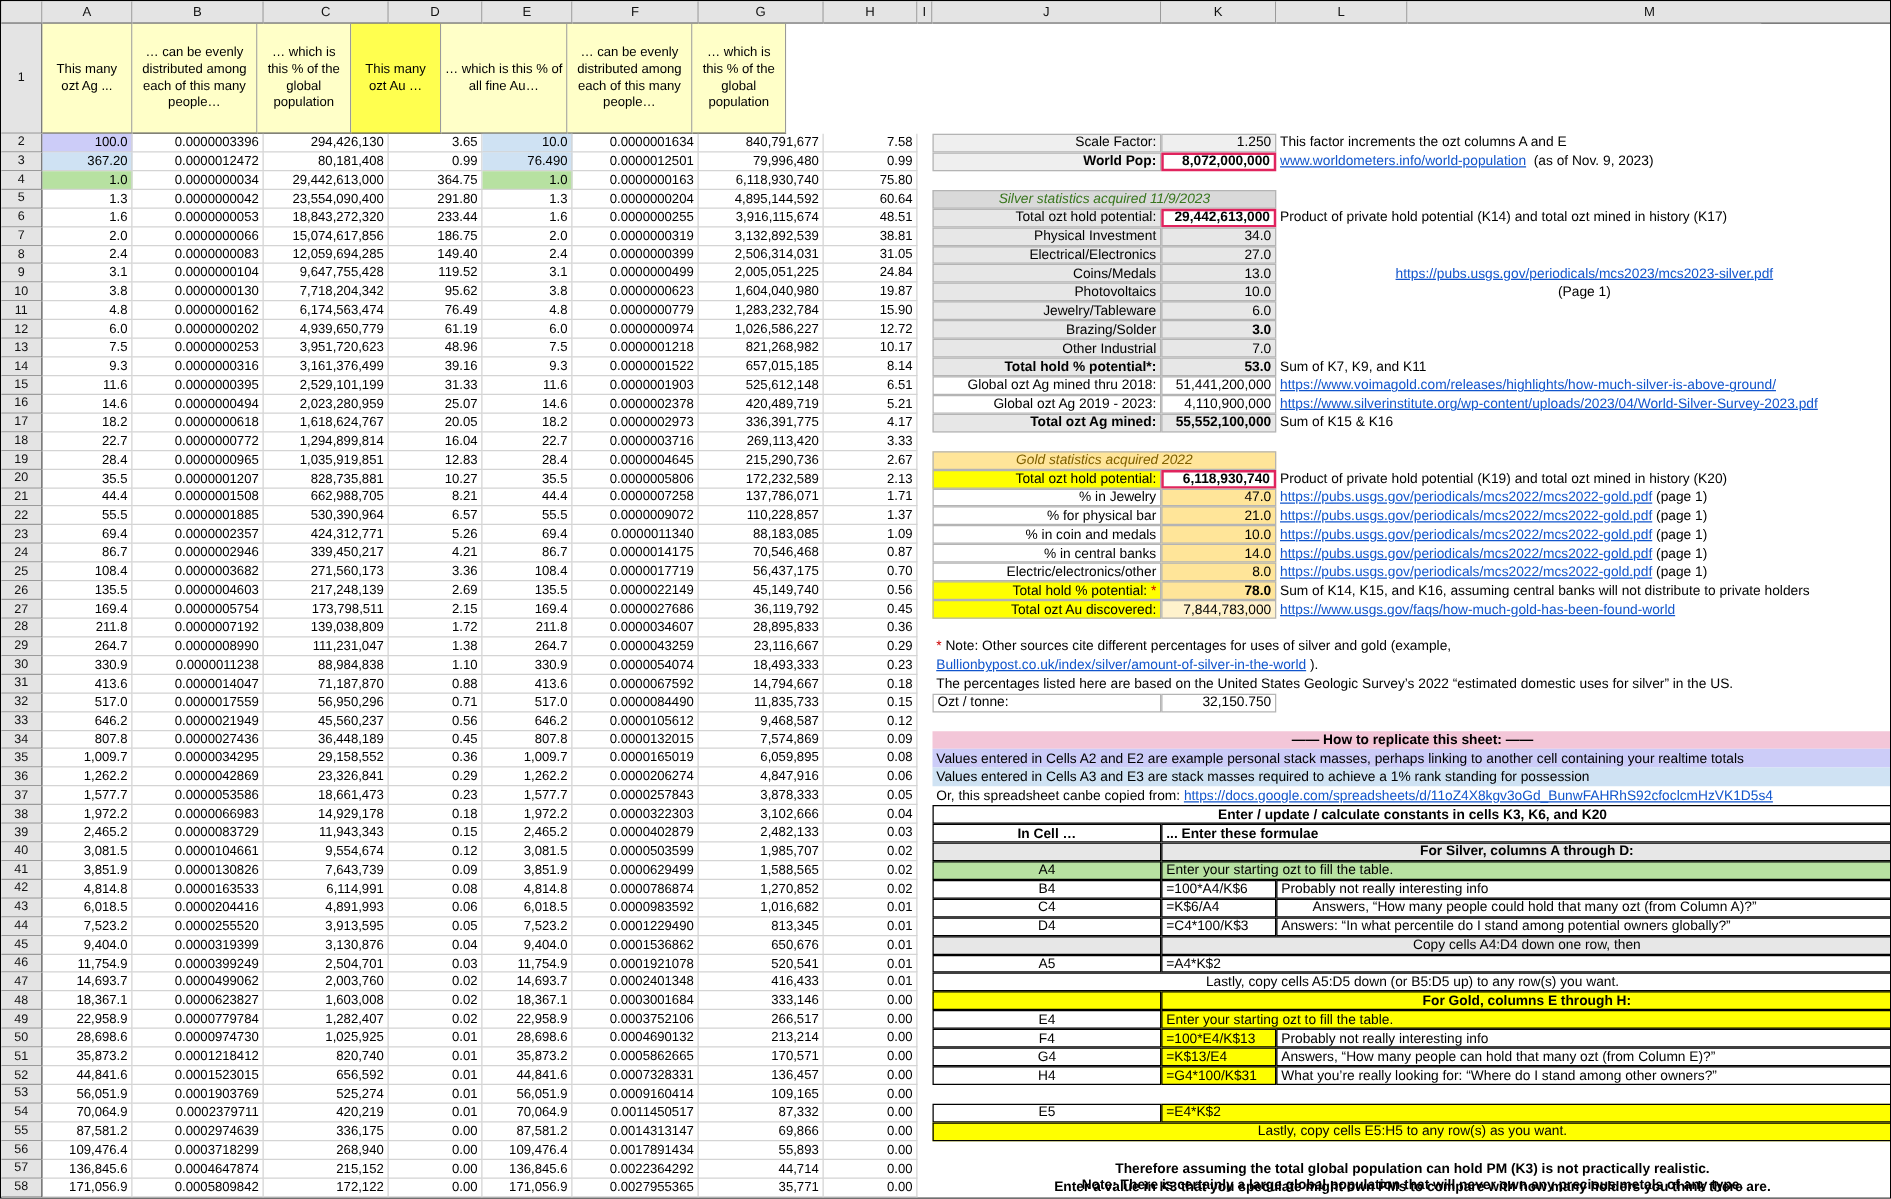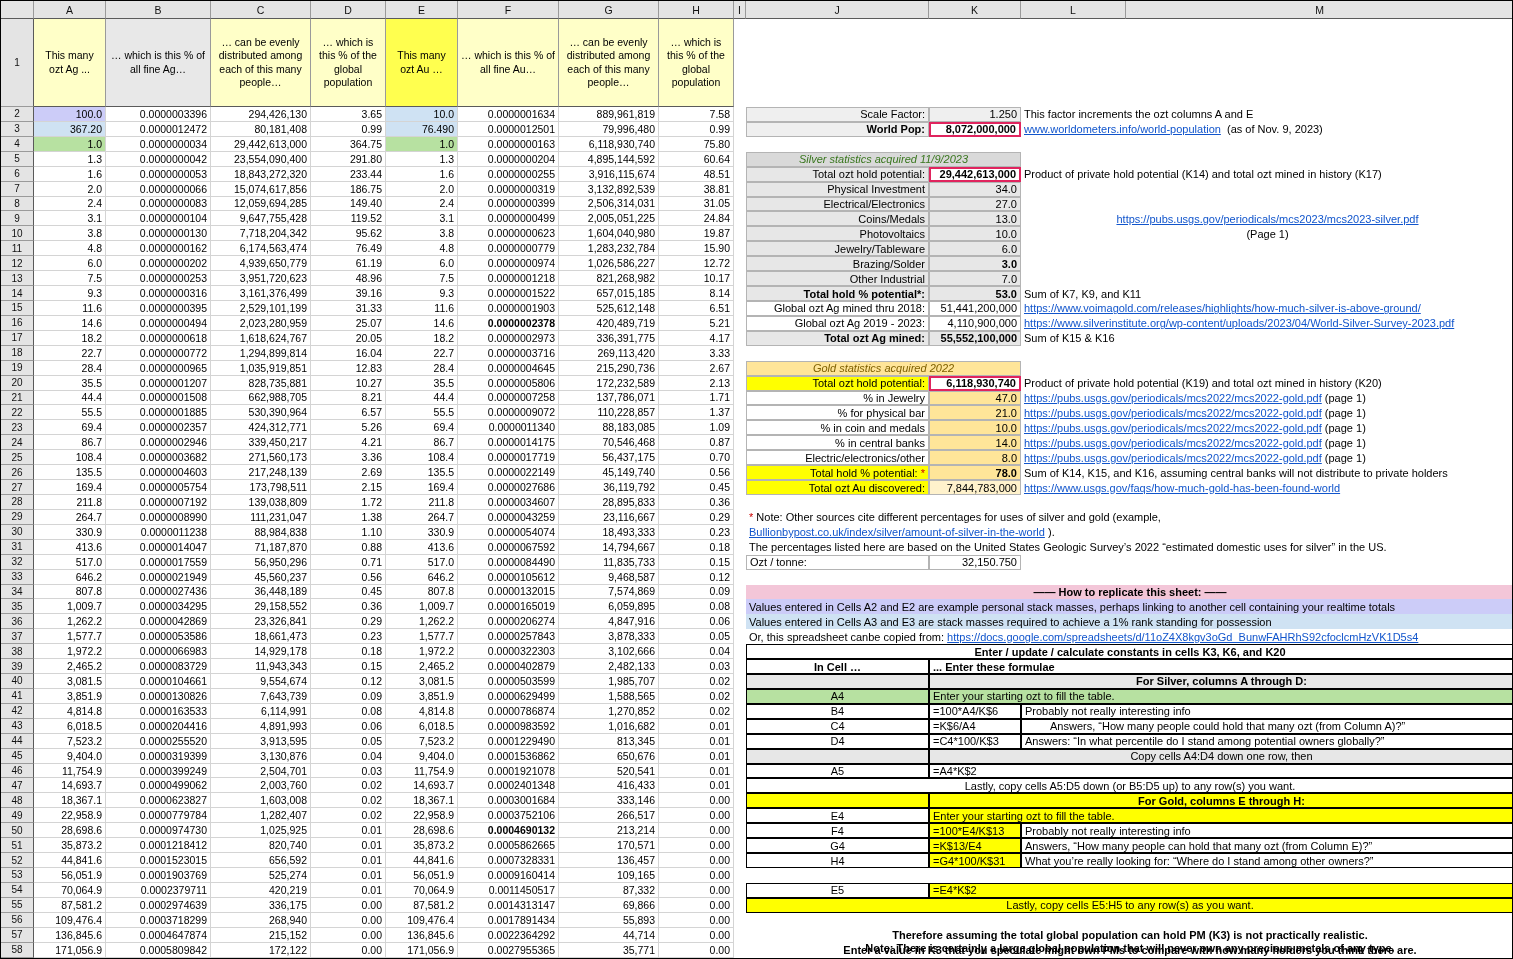--- a/index.html
+++ b/index.html
@@ -42,38 +42,37 @@
       <div class="lcell" style="width: 12px;">I</div>
       <div class="lcell" style="width: 183px;">J</div>
       <div class="lcell" style="width: 92px;">K</div>
       <div class="lcell" style="width: 105px;">L</div>
       <div class="lcell" style="width: 388px;">M</div>
     </div>
   <div id="rows">
       <div class="row" style="height: 88px;">
         <div class="gut" style="width: 33px;">1</div>
         <div class="hcell" style="width: 72px; background: rgb(255, 255, 200);">This many ozt Ag ...</div>
-        <div class="hcell" style="width: 105px; background: rgb(232, 232, 232);">… which is this % of all fine Ag…</div>
         <div class="hcell" style="width: 100px; background: rgb(255, 255, 200);">… can be evenly distributed among each of this many people…</div>
         <div class="hcell" style="width: 75px; background: rgb(255, 255, 200);">… which is this % of the global population</div>
         <div class="hcell" style="width: 72px; background: rgb(255, 255, 79);">This many ozt Au …</div>
         <div class="hcell" style="width: 101px; background: rgb(255, 255, 200);">… which is this % of all fine Au…</div>
         <div class="hcell" style="width: 100px; background: rgb(255, 255, 200);">… can be evenly distributed among each of this many people…</div>
         <div class="hcell" style="width: 75px; background: rgb(255, 255, 200);">… which is this % of the global population</div>
         <div class="r1fill" style="width: 780px;"></div>
       </div>
       <div class="row" style="height: 14.9298px;">
         <div class="gut" style="width: 33px;">2</div>
         <div class="dcell" style="width: 72px; background: rgb(204, 204, 248);">100.0</div>
         <div class="dcell" style="width: 105px;">0.0000003396</div>
         <div class="dcell" style="width: 100px;">294,426,130</div>
         <div class="dcell" style="width: 75px;">3.65</div>
         <div class="dcell" style="width: 72px; background: rgb(207, 226, 243);">10.0</div>
         <div class="dcell" style="width: 101px;">0.0000001634</div>
-        <div class="dcell" style="width: 100px;">889,961,819</div>
+        <div class="dcell" style="width: 100px;">840,791,677</div>
         <div class="dcell" style="width: 75px;">7.58</div>
         <div class="icell" style="width: 12px;"></div>
         <div class="rc al-r bd1" style="width: 183px; background: rgb(239, 239, 239);"><span>Scale Factor:</span></div>
         <div class="rc al-r bd1" style="width: 92px; background: rgb(239, 239, 239);"><span>1.250</span></div>
         <div class="rc al-l" style="width: 493px;"><span>This factor increments the ozt columns A and E</span></div>
       </div>
       <div class="row" style="height: 14.9298px;">
         <div class="gut" style="width: 33px;">3</div>
         <div class="dcell" style="width: 72px; background: rgb(207, 226, 243);">367.20</div>
         <div class="dcell" style="width: 105px;">0.0000012472</div>
@@ -258,21 +257,21 @@
         <div class="rc al-r bd1" style="width: 92px;"><span>51,441,200,000</span></div>
         <div class="rc al-l" style="width: 493px;"><span class="lk">https://www.voimagold.com/releases/highlights/how-much-silver-is-above-ground/</span></div>
       </div>
       <div class="row" style="height: 14.9298px;">
         <div class="gut" style="width: 33px;">16</div>
         <div class="dcell" style="width: 72px;">14.6</div>
         <div class="dcell" style="width: 105px;">0.0000000494</div>
         <div class="dcell" style="width: 100px;">2,023,280,959</div>
         <div class="dcell" style="width: 75px;">25.07</div>
         <div class="dcell" style="width: 72px;">14.6</div>
-        <div class="dcell" style="width: 101px; font-weight: bold;">0.0000002378</div>
+        <div class="dcell" style="width: 101px;">0.0000002378</div>
         <div class="dcell" style="width: 100px;">420,489,719</div>
         <div class="dcell" style="width: 75px;">5.21</div>
         <div class="icell" style="width: 12px;"></div>
         <div class="rc al-r bd1" style="width: 183px;"><span>Global ozt Ag 2019 - 2023:</span></div>
         <div class="rc al-r bd1" style="width: 92px;"><span>4,110,900,000</span></div>
         <div class="rc al-l" style="width: 493px;"><span class="lk">https://www.silverinstitute.org/wp-content/uploads/2023/04/World-Silver-Survey-2023.pdf</span></div>
       </div>
       <div class="row" style="height: 14.9298px;">
         <div class="gut" style="width: 33px;">17</div>
         <div class="dcell" style="width: 72px;">18.2</div>
@@ -731,21 +730,21 @@
         <div class="rc al-c bd2" style="width: 183px;"><span>E4</span></div>
         <div class="rc al-l bd2" style="width: 585px; background: rgb(255, 255, 0);"><span>Enter your starting ozt to fill the table.</span></div>
       </div>
       <div class="row" style="height: 14.9298px;">
         <div class="gut" style="width: 33px;">50</div>
         <div class="dcell" style="width: 72px;">28,698.6</div>
         <div class="dcell" style="width: 105px;">0.0000974730</div>
         <div class="dcell" style="width: 100px;">1,025,925</div>
         <div class="dcell" style="width: 75px;">0.01</div>
         <div class="dcell" style="width: 72px;">28,698.6</div>
-        <div class="dcell" style="width: 101px; font-weight: bold;">0.0004690132</div>
+        <div class="dcell" style="width: 101px;">0.0004690132</div>
         <div class="dcell" style="width: 100px;">213,214</div>
         <div class="dcell" style="width: 75px;">0.00</div>
         <div class="icell" style="width: 12px;"></div>
         <div class="rc al-c bd2" style="width: 183px;"><span>F4</span></div>
         <div class="rc al-l bd2" style="width: 92px; background: rgb(255, 255, 0);"><span>=100*E4/K$13</span></div>
         <div class="rc al-l bd2" style="width: 493px;"><span>Probably not really interesting info</span></div>
       </div>
       <div class="row" style="height: 14.9298px;">
         <div class="gut" style="width: 33px;">51</div>
         <div class="dcell" style="width: 72px;">35,873.2</div>

